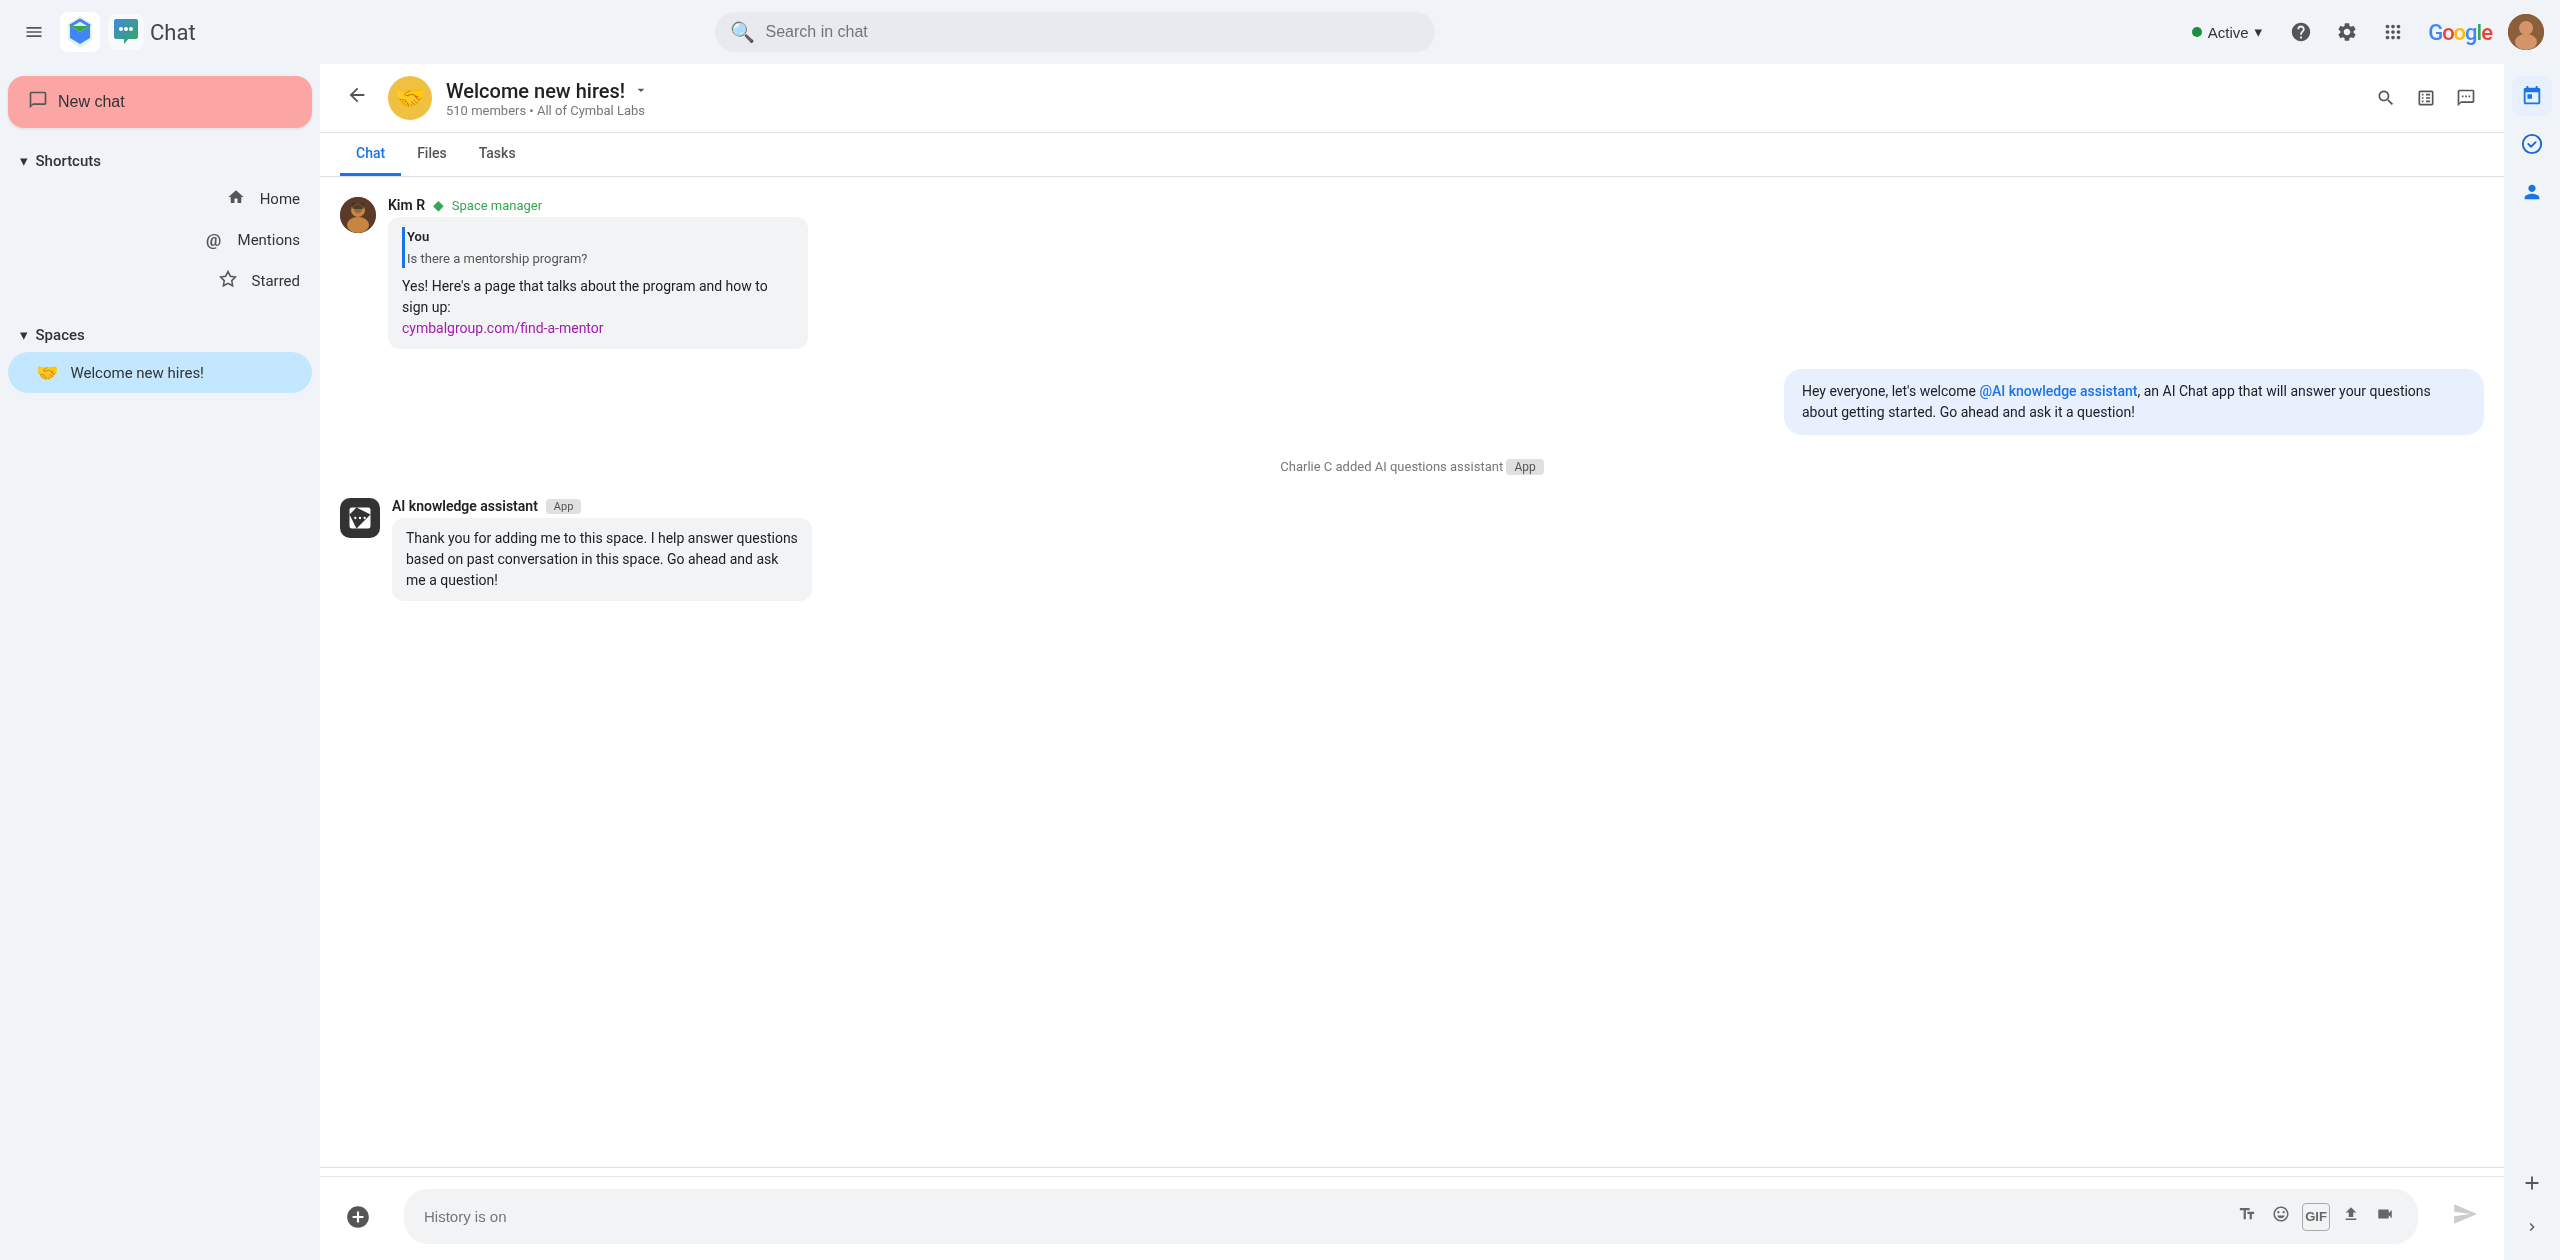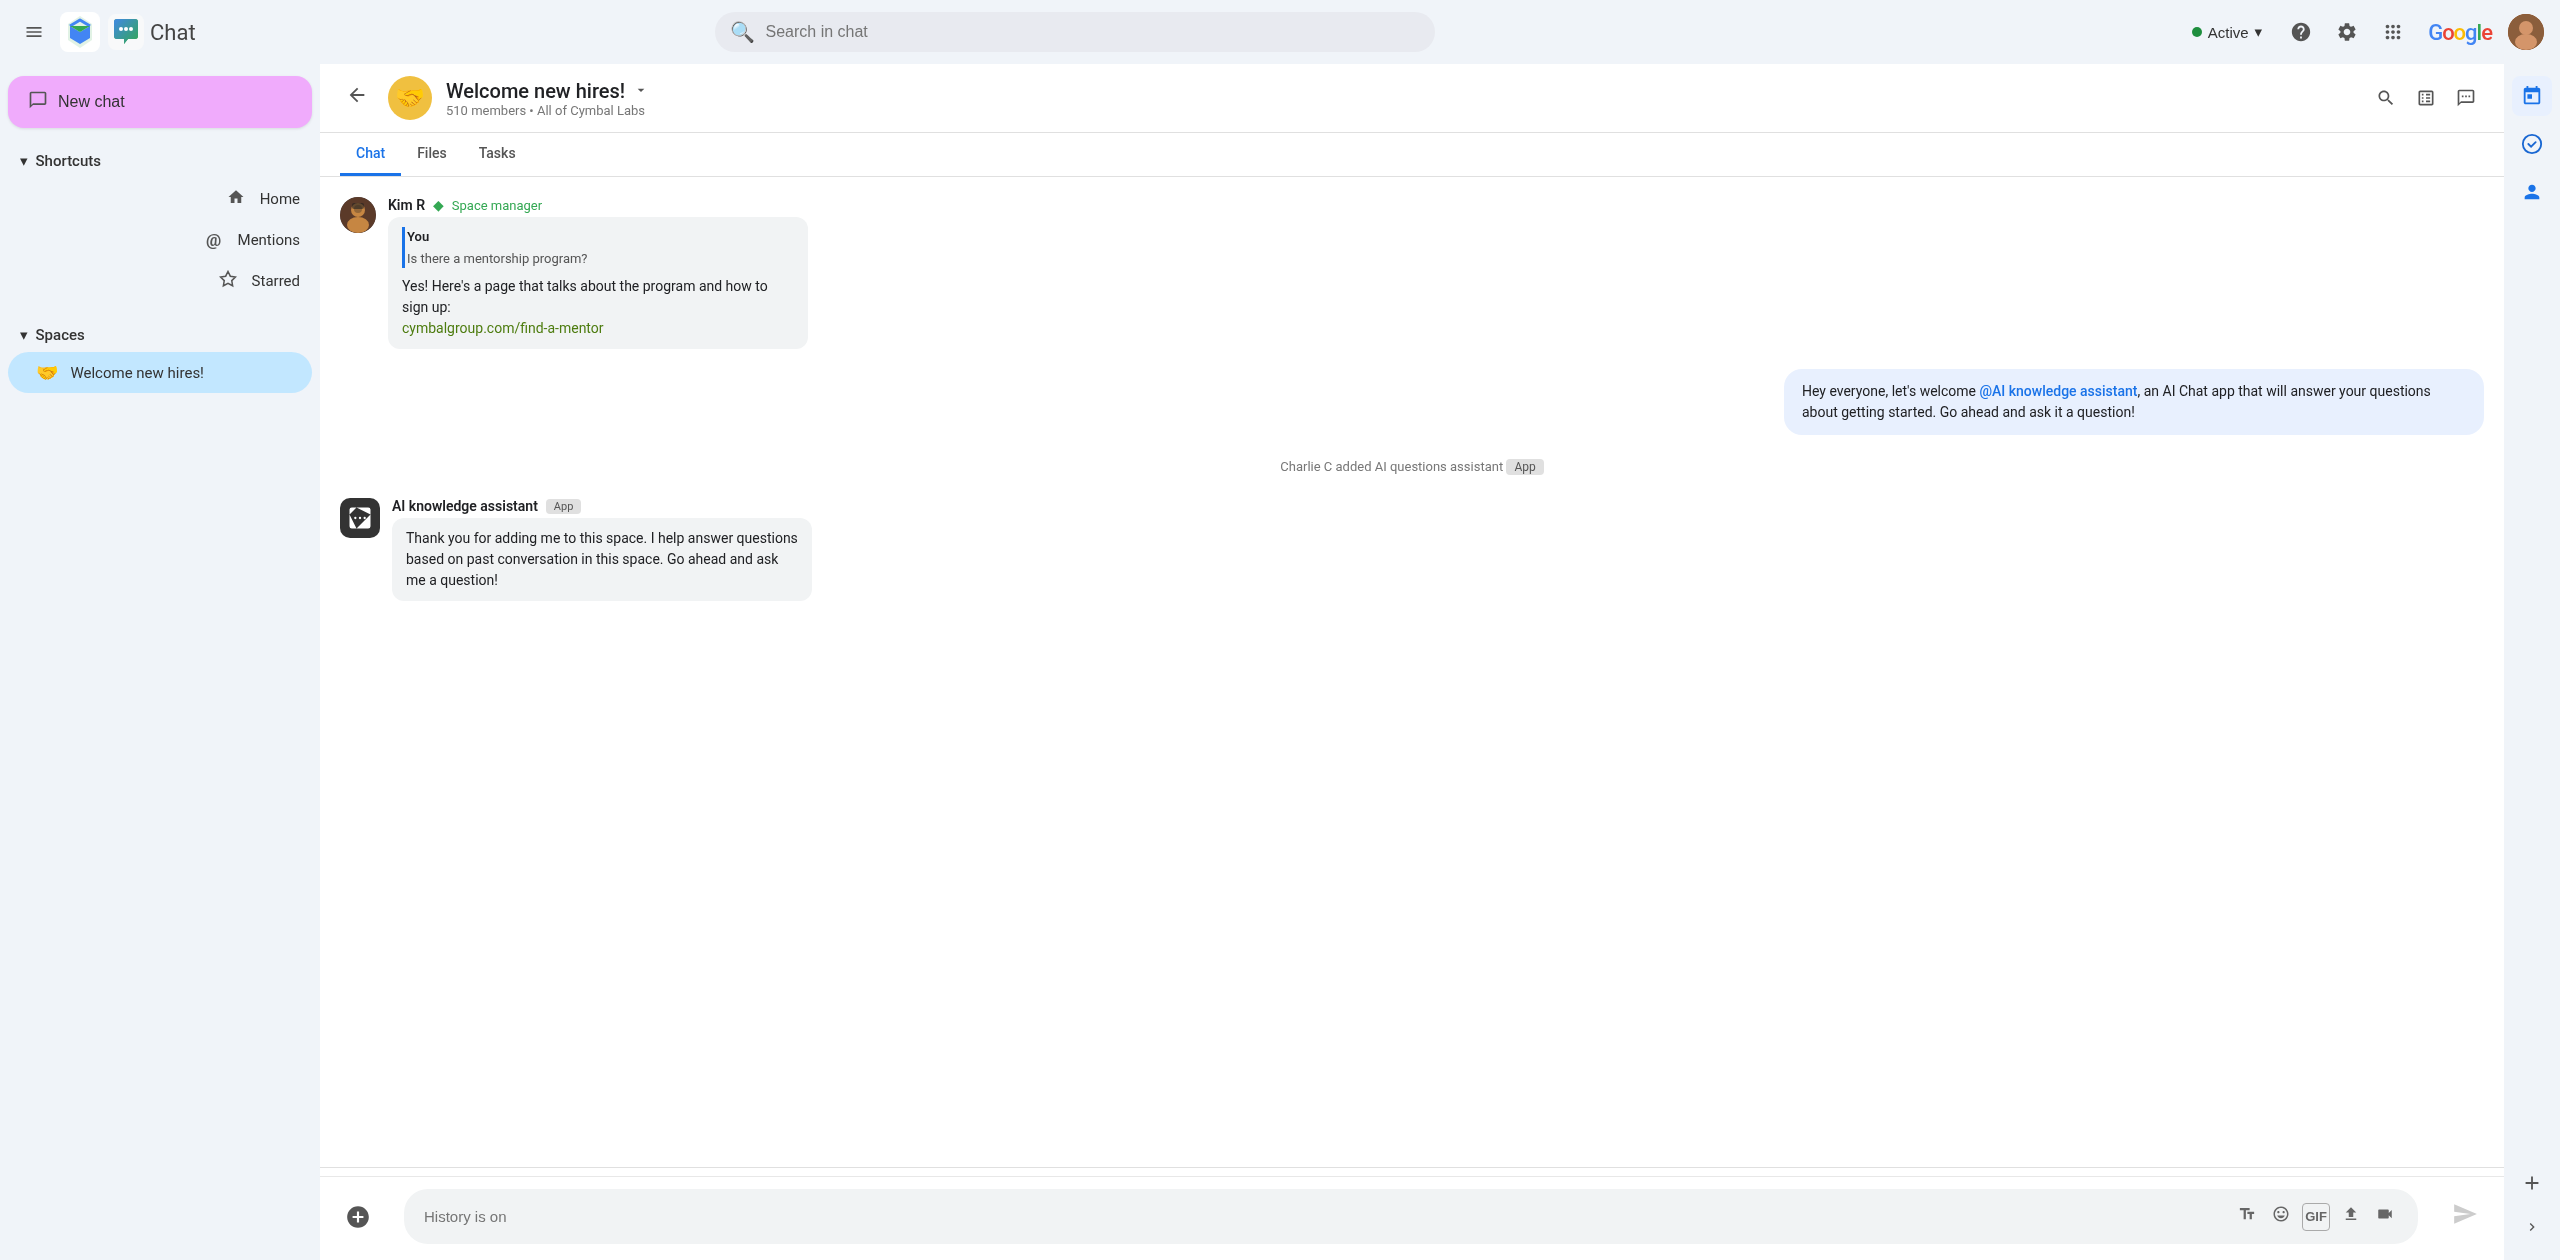--- a/index.html
+++ b/index.html
@@ -31,21 +31,21 @@
     .google-logo span.g2 { color: #4285F4; }
     .google-logo span.l { color: #34A853; }
     .google-logo span.e { color: #EA4335; }
     .avatar { width: 36px; height: 36px; border-radius: 50%; background: #8B4513; display: flex; align-items: center; justify-content: center; color: white; font-size: 16px; overflow: hidden; cursor: pointer; }
 
     
     .main { display: flex; flex: 1; overflow: hidden; }
 
     
     .sidebar { width: 320px; flex-shrink: 0; background: #f0f4f9; display: flex; flex-direction: column; padding: 12px 8px; overflow-y: auto; }
-    .new-chat-btn { display: flex; align-items: center; gap: 10px; padding: 14px 20px; background: #f0abfc; border: none; border-radius: 16px; cursor: pointer; font-size: 16px; color: #333; margin-bottom: 16px; font-weight: 500; box-shadow: 0 1px 3px rgba(0,0,0,0.1); }
+    .new-chat-btn { display: flex; align-items: center; gap: 10px; padding: 14px 20px; background: #fca5a5; border: none; border-radius: 16px; cursor: pointer; font-size: 16px; color: #333; margin-bottom: 16px; font-weight: 500; box-shadow: 0 1px 3px rgba(0,0,0,0.1); }
 
     .section-header { display: flex; align-items: center; gap: 8px; padding: 8px 12px; cursor: pointer; border-radius: 8px; color: #333; font-size: 15px; font-weight: 500; }
 
     .nav-item { display: flex; align-items: center; gap: 12px; padding: 10px 12px 10px 28px; border-radius: 24px; cursor: pointer; font-size: 15px; color: #333; justify-content: flex-end; }
     .nav-icon { font-size: 18px; color: #555; width: 24px; text-align: center; }
 
     .spaces-section { margin-top: 16px; }
     .space-item { display: flex; align-items: center; gap: 12px; padding: 10px 12px 10px 28px; border-radius: 24px; cursor: pointer; font-size: 15px; color: #333; }
     .space-item.active { background: #c2e7ff; }
     .space-emoji { font-size: 18px; }
@@ -74,21 +74,21 @@
     .msg-avatar { width: 36px; height: 36px; border-radius: 50%; flex-shrink: 0; display: flex; align-items: center; justify-content: center; font-size: 16px; overflow: hidden; }
     .msg-avatar-kim { background: #5b4e4e; }
     .msg-content { flex: 1; }
     .msg-sender { display: flex; align-items: center; gap: 8px; margin-bottom: 4px; font-size: 13px; }
     .msg-name { font-weight: 600; color: #202124; font-size: 14px; }
 
     .msg-bubble { background: #f1f3f4; border-radius: 12px; padding: 10px 14px; font-size: 14px; color: #202124; max-width: 420px; line-height: 1.5; }
     .quoted-sender { font-weight: 600; font-size: 13px; color: #202124; margin-bottom: 2px; }
     .quoted-text { font-size: 13px; color: #555; margin-bottom: 8px; }
     .msg-bubble-text { font-size: 14px; color: #202124; line-height: 1.5; }
-    .msg-link { color: #4d7c0f; text-decoration: none; }
+    .msg-link { color: #a21caf; text-decoration: none; }
 
     .msg-bubble-outgoing { background: #e8f0fe; border-radius: 18px; padding: 12px 18px; font-size: 14px; color: #202124; max-width: 700px; margin-left: auto; line-height: 1.5; }
 
     .system-message { text-align: center; font-size: 13px; color: #777; padding: 4px; }
 
     .ai-message-group { display: flex; gap: 12px; }
 
     
     .input-area { padding: 12px 20px 16px; border-top: 1px solid #e8e8e8; flex-shrink: 0; display: flex; align-items: center; gap: 28px; }
     .add-btn { background: none; border: none; cursor: pointer; font-size: 24px; color: #555; width: 36px; height: 36px; border-radius: 50%; display: flex; align-items: center; justify-content: center; }

